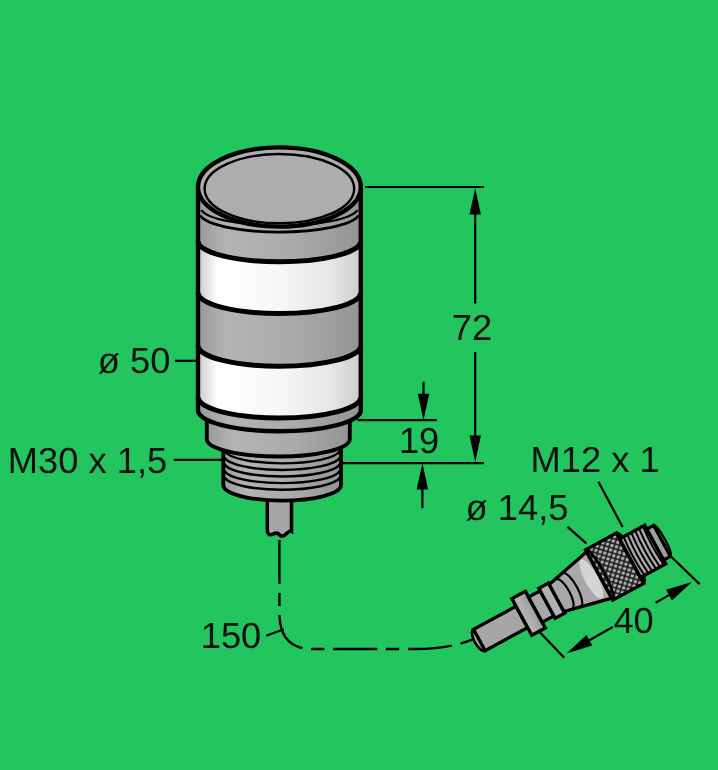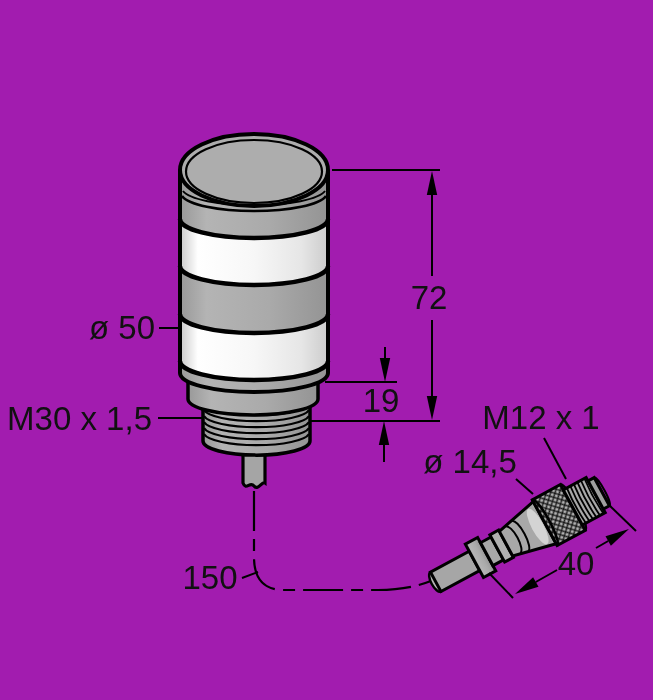--- a/index.html
+++ b/index.html
@@ -1,17 +1,17 @@
 <!DOCTYPE html>
 <html><head>
 <meta charset="utf-8">
 <style>
   html,body{margin:0;padding:0;background:#ffffff;}
   .canvas{
-    width:653px;height:700px;position:relative;background:#a21caf;
+    width:653px;height:700px;position:relative;background:#22c55e;
     font-family:"Liberation Sans", sans-serif;
     text-align:right;
   }
   svg{display:block;}
   text{
     font-family:"Liberation Sans", sans-serif;
     fill:#111111;
   }
   .dim-text{font-size:33px;}
 </style>

